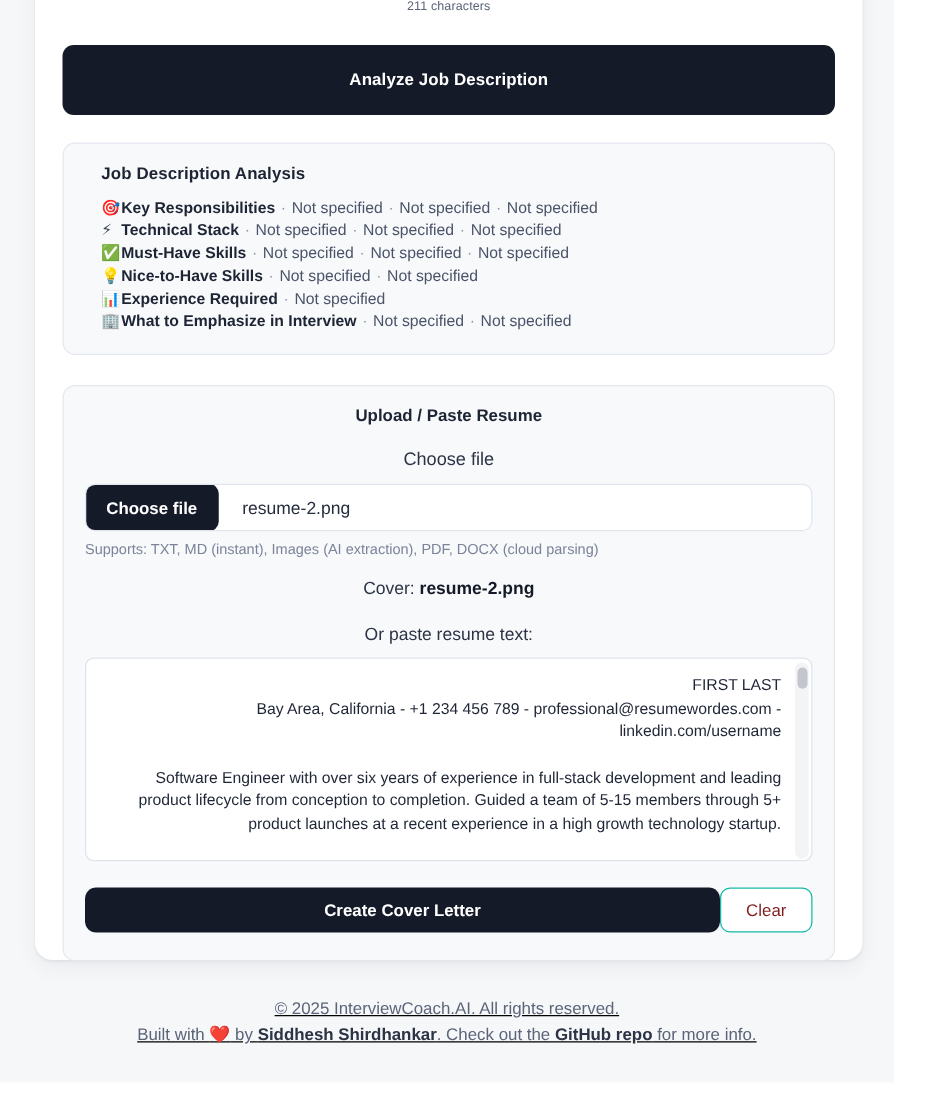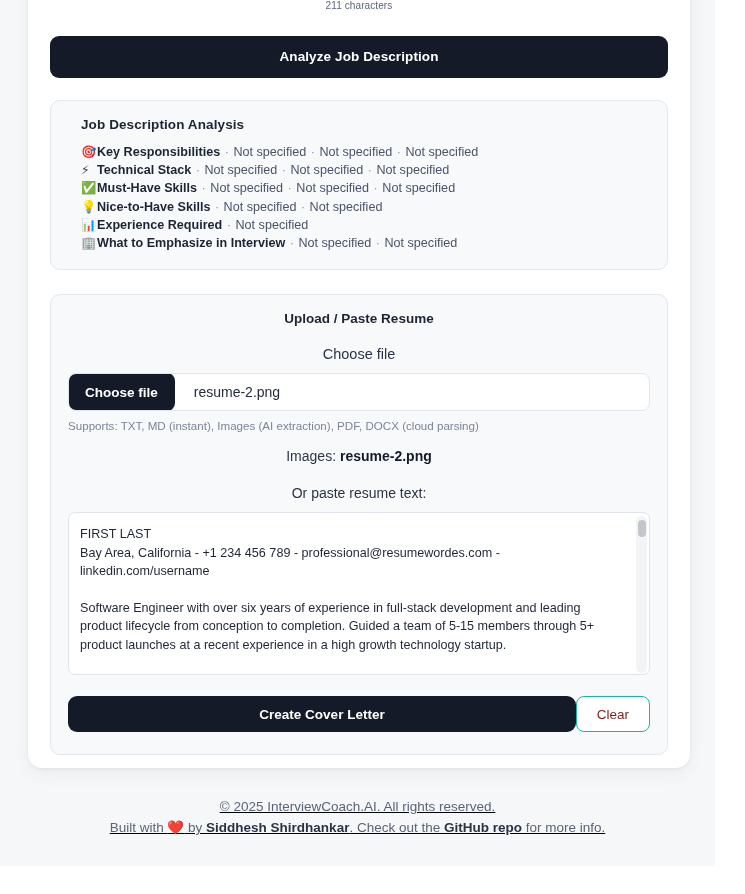--- a/index.html
+++ b/index.html
@@ -52,21 +52,21 @@
     width: 100%;
     background: #141a28;
     color: #ffffff;
     border: none;
     border-radius: 9px;
     font-family: "Liberation Sans", sans-serif;
     font-size: 13.5px;
     font-weight: bold;
     letter-spacing: .1px;
     padding: 0;
-    height: 42px;
+    height: 56px;
     line-height: 42px;
     text-align: center;
     cursor: pointer;
   }
 
   .panel {
     margin-top: 22px;
     background: #f8f9fb;
     border: 1px solid #e3e7ee;
     border-radius: 10px;
@@ -172,20 +172,21 @@
     margin: 21px 0 11px 0;
   }
   .ta-wrap {
     position: relative;
     width: 100%;
     height: 163px;
     background: #ffffff;
     border: 1px solid #dfe4ec;
     border-radius: 7px;
     overflow: hidden;
+    text-align: right;
   }
   .ta-text {
     position: absolute;
     left: 11px; top: 12px;
     right: 24px;
     font-family: "Liberation Sans", sans-serif;
     font-size: 12.6px;
     line-height: 18.4px;
     color: #1f2636;
     white-space: pre-wrap;
@@ -282,21 +283,21 @@
         <div class="field-label">Choose file</div>
 
         <div class="filerow">
           <button class="filebtn">Choose file</button>
           <div class="filename">resume-2.png</div>
         </div>
 
         <div class="supports">Supports: TXT, MD (instant), Images (AI extraction), PDF, DOCX (cloud parsing)</div>
 
         <div class="loaded">
-          <span>Images: </span><b>resume-2.png</b>
+          <span>Cover: </span><b>resume-2.png</b>
         </div>
 
         <div class="paste-label">Or paste resume text:</div>
 
         <div class="ta-wrap">
           <pre class="ta-text">FIRST LAST
 Bay Area, California - +1 234 456 789 - professional@resumewordes.com -
 linkedin.com/username
 
 Software Engineer with over six years of experience in full-stack development and leading

